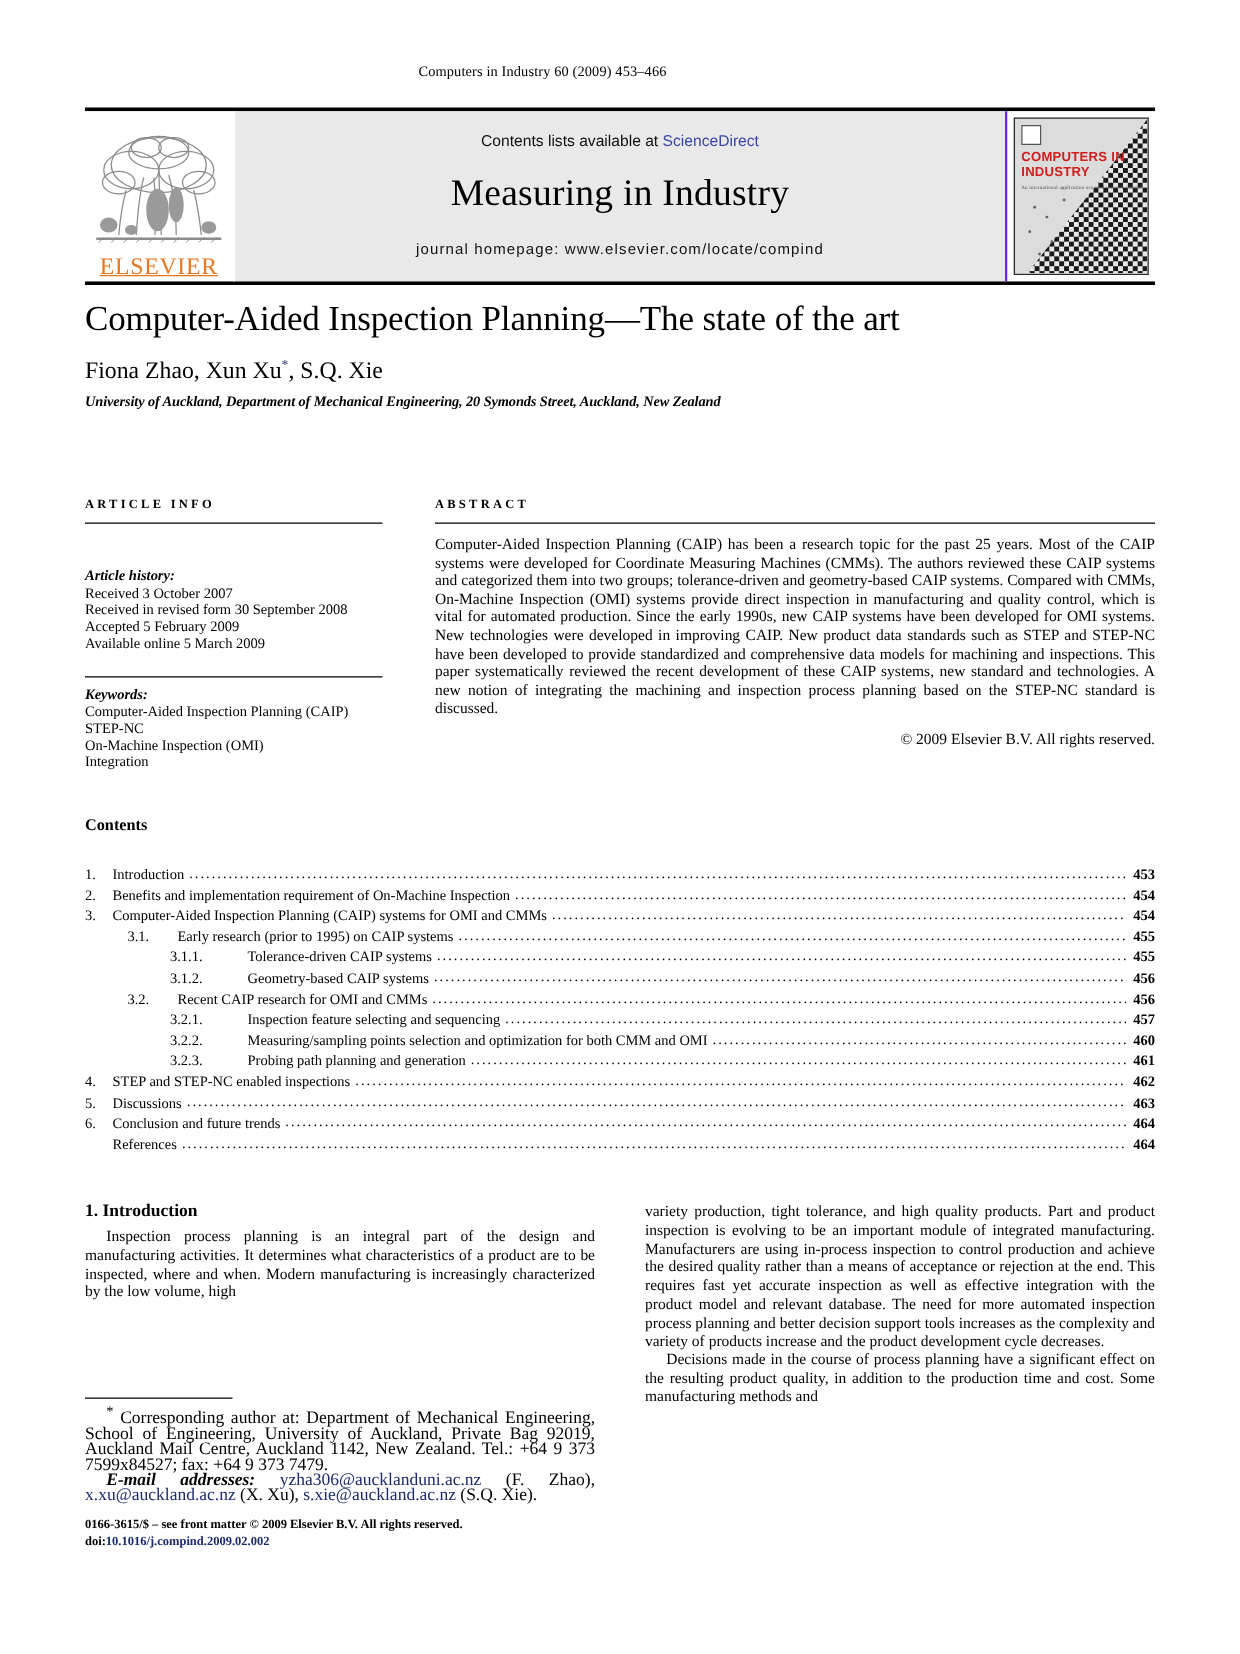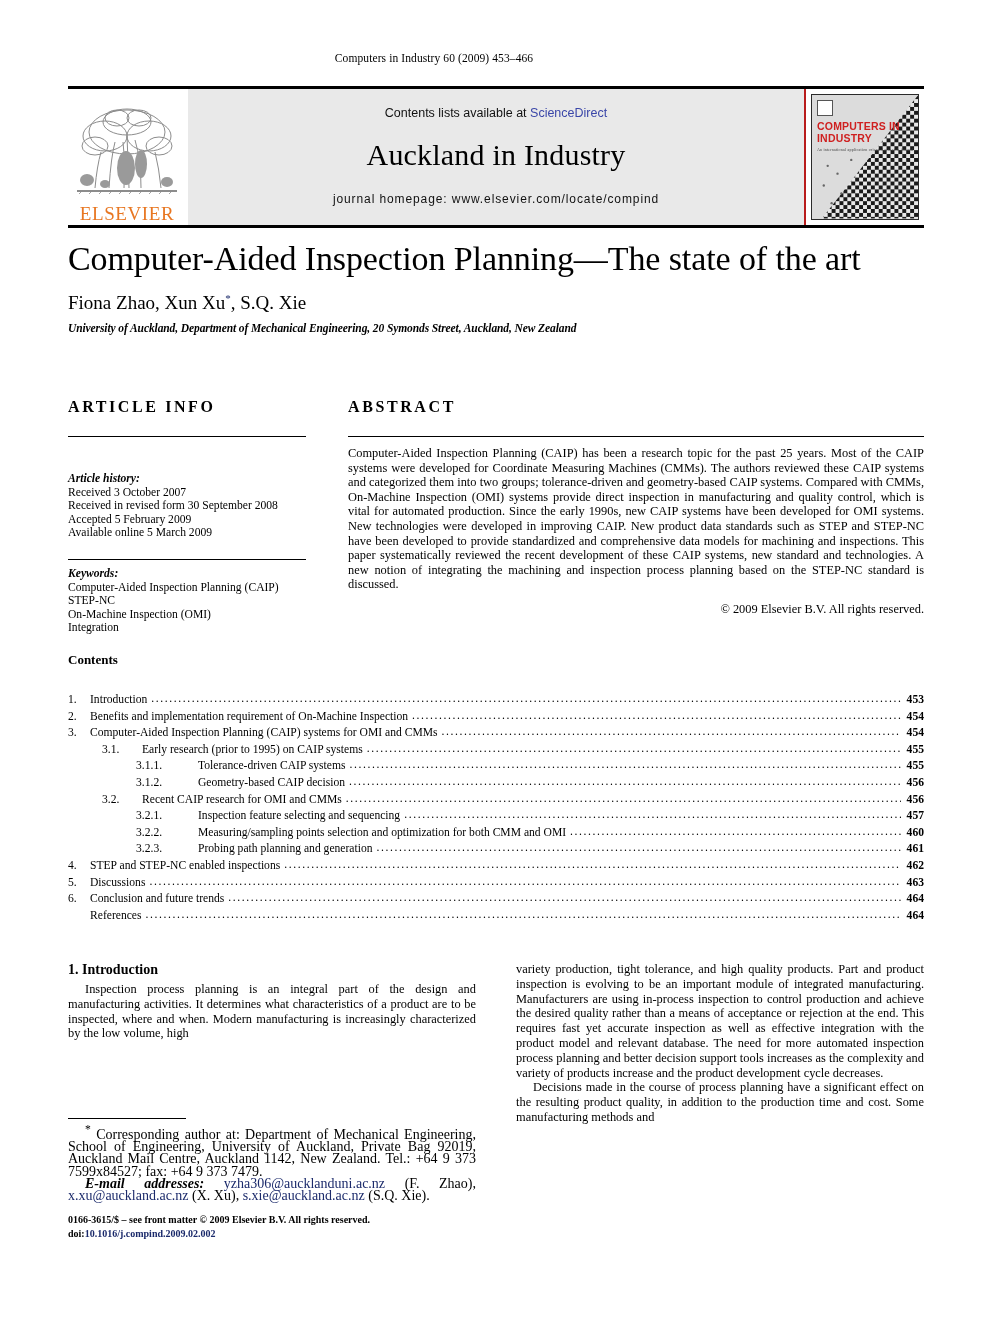--- a/index.html
+++ b/index.html
@@ -66,26 +66,27 @@
     height: 104px;
     display: block;
   }
   .elsevier-word {
     font-family: "Liberation Serif", serif;
     font-size: 19px;
     letter-spacing: 0.6px;
     color: #E87722;
     line-height: 1;
     margin-top: -2px;
+    text-decoration: underline;
   }
   .center-box {
     flex: 1 1 auto;
     background: #e9e9e9;
     border-left: 2px solid #fff;
-    border-right: 2px solid #b91c1c;
+    border-right: 2px solid #6d28d9;
     display: flex;
     flex-direction: column;
     align-items: center;
     justify-content: center;
     padding: 6px 0 8px 0;
     box-sizing: border-box;
   }
   .contents-avail {
     font-family: "Liberation Sans", sans-serif;
     font-size: 12.5px;
@@ -155,21 +156,21 @@
 
   
   .title-block { position: absolute; left: 68px; top: 240px; width: 856px; }
   .survey-type {
     font-family: "Liberation Serif", serif;
     font-size: 15px;
     margin-bottom: 16px;
   }
   .paper-title {
     font-family: "Liberation Serif", serif;
-    font-size: 34px;
+    font-size: 28px;
     font-weight: normal;
     margin: 0 0 14px 0;
     letter-spacing: -0.1px;
   }
   .authors {
     font-size: 19px;
     margin-bottom: 8px;
   }
   .authors sup { font-size: 11px; color: #1b2a6b; }
   .affiliation {
@@ -184,24 +185,24 @@
     position: absolute;
     left: 68px; top: 398px;
     width: 856px;
     display: flex;
   }
   .col-info { width: 238px; flex: 0 0 238px; }
   .col-gap  { width: 42px; flex: 0 0 42px; }
   .col-abs  { flex: 1 1 auto; }
   .sec-label {
     font-family: "Liberation Serif", serif;
-    font-size: 16px;
+    font-size: 10px;
     font-weight: bold;
     letter-spacing: 2.6px;
-    margin-bottom: 20px;
+    margin-bottom: 9px;
   }
   .rule { border-top: 1.2px solid #000; }
   .hist-block { padding-top: 7px; font-size: 11.6px; line-height: 13.6px; margin-top: 28px; }
   .hist-title { font-style: italic; font-weight: bold; }
   .kw-block { padding-top: 7px; font-size: 11.6px; line-height: 13.6px; }
   .kw-title { font-style: italic; font-weight: bold; }
   .info-spacer { height: 19px; }
   .abstract-body {
     padding-top: 9px;
     font-size: 12.4px;
@@ -328,21 +329,21 @@
             <path d="M8 92 L12 88 M18 92 L22 88 M28 92 L32 88 M38 92 L42 88 M48 92 L52 88 M58 92 L62 88 M68 92 L72 88 M78 92 L82 88 M88 92 L92 88 M98 92 L102 88"></path>
           </g>
         </svg>
         <div class="elsevier-word">ELSEVIER</div>
       </div>
 
       <div class="center-box">
         <div class="contents-avail">
           <span>Contents lists available at </span><span class="sd-link">ScienceDirect</span>
         </div>
-        <div class="journal-name">Auckland in Industry</div>
+        <div class="journal-name">Measuring in Industry</div>
         <div class="journal-home">journal homepage: www.elsevier.com/locate/compind</div>
       </div>
 
       <div class="cover-thumb">
         <div class="cover-art">
           <svg viewBox="0 0 108 126" style="position:absolute;left:0;top:0;width:100%;height:100%;">
             <rect width="108" height="126" fill="#dcdcdc"></rect>
             <defs>
               <pattern id="chk" width="8" height="8" patternUnits="userSpaceOnUse">
                 <rect width="8" height="8" fill="#e8e8e8"></rect>
@@ -445,21 +446,21 @@
           <span class="toc-page">455</span>
         </div>
         <div class="toc-line lvl3">
           <span class="toc-num">3.1.1.</span>
           <span class="toc-txt">Tolerance-driven CAIP systems</span>
           <span class="toc-dots">....................................................................................................................................................................................................................................................................</span>
           <span class="toc-page">455</span>
         </div>
         <div class="toc-line lvl3">
           <span class="toc-num">3.1.2.</span>
-          <span class="toc-txt">Geometry-based CAIP decision</span>
+          <span class="toc-txt">Geometry-based CAIP systems</span>
           <span class="toc-dots">....................................................................................................................................................................................................................................................................</span>
           <span class="toc-page">456</span>
         </div>
         <div class="toc-line lvl2">
           <span class="toc-num">3.2.</span>
           <span class="toc-txt">Recent CAIP research for OMI and CMMs</span>
           <span class="toc-dots">....................................................................................................................................................................................................................................................................</span>
           <span class="toc-page">456</span>
         </div>
         <div class="toc-line lvl3">

